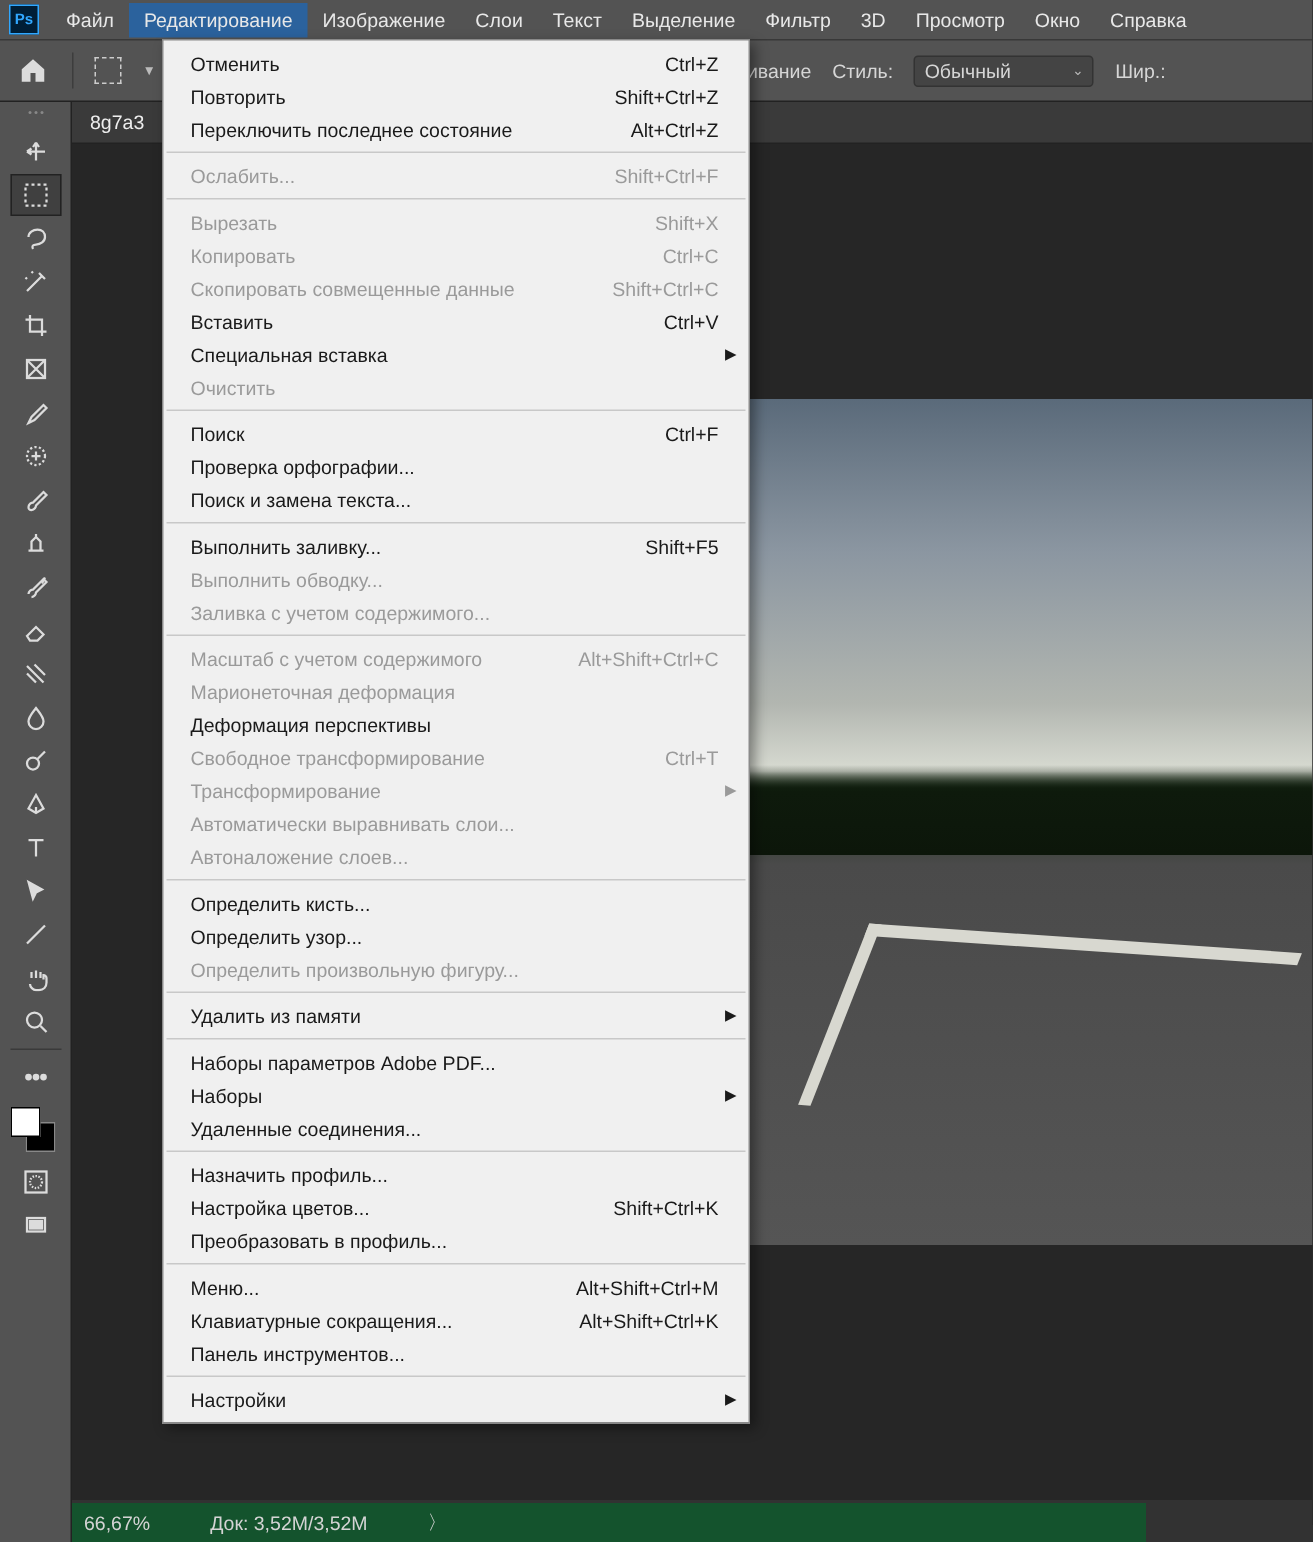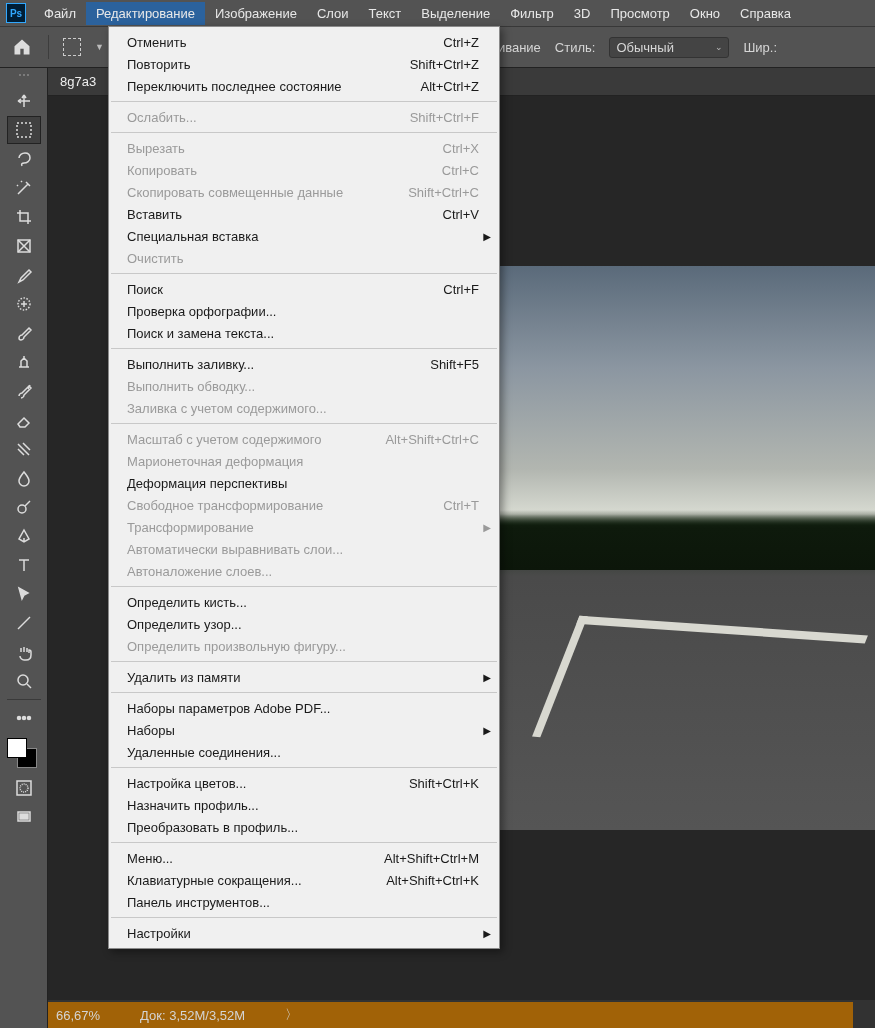--- a/index.html
+++ b/index.html
@@ -23,21 +23,21 @@
 .tool svg{width:18px;height:18px;stroke:#dcdcdc;fill:none;stroke-width:1.5}
 .sep-h{width:34px;height:1px;background:#3a3a3a;margin:4px 0}
 .swatch{width:30px;height:30px;position:relative;margin:6px 0}
 .swatch .fg{position:absolute;width:20px;height:20px;background:#fff;border:1px solid #000;top:0;left:0;z-index:2}
 .swatch .bg{position:absolute;width:20px;height:20px;background:#000;border:1px solid #888;bottom:0;right:0}
 .tabbar{position:absolute;left:48px;top:0;height:28px;background:#3a3a3a;border-bottom:1px solid #222;display:flex;align-items:center;padding-left:12px;width:827px;color:#eee;font-size:12px}
 .canvas{position:absolute;left:48px;top:28px;width:827px;height:904px;background:#262626;overflow:hidden}
 .img{position:absolute;left:452px;top:170px;width:390px;height:564px;background:linear-gradient(180deg,#5a6a7a 0%,#8b96a1 18%,#b2b6b0 36%,#d8dbd2 44%,#1a3018 46%,#4a4a4a 55%,#555 100%)}
 .trees{position:absolute;top:244px;width:100%;height:60px;background:linear-gradient(180deg,transparent 0%,#0e1a0c 30%,#0c160a 100%)}
 .road-mark{position:absolute;top:360px;left:60px;width:280px;height:120px;border:8px solid #d8d8d0;border-right:none;border-bottom:none;transform:skew(-25deg,8deg) rotate(-4deg)}
-.statusbar{position:absolute;left:48px;bottom:0;height:26px;width:805px;background:#a16207;display:flex;align-items:center;color:#d4d4d4;padding-left:8px;font-size:12px;gap:40px}
+.statusbar{position:absolute;left:48px;bottom:0;height:26px;width:716px;background:#14532d;display:flex;align-items:center;color:#d4d4d4;padding-left:8px;font-size:12px;gap:40px}
 .dropdown{position:absolute;left:108px;top:26px;width:392px;background:#f0f0f0;border:1px solid #8a8a8a;box-shadow:3px 3px 8px rgba(0,0,0,.4);color:#1a1a1a;padding:4px 0;z-index:100}
 .dd-row{display:flex;justify-content:space-between;align-items:center;height:22px;padding:0 20px 0 18px;font-size:13px;position:relative}
 .dd-row.disabled{color:#9a9a9a}
 .dd-sep{height:1px;background:#c8c8c8;margin:4px 2px}
 .dd-arrow{position:absolute;right:8px;font-size:10px}
 .sc{color:inherit;font-size:13px}
 </style>
 </head>
 <body>
 
@@ -253,21 +253,21 @@
       <span class="sc">Alt+Ctrl+Z</span>
     </div>
     <div class="dd-sep"></div>
     <div class="dd-row disabled">
       <span>Ослабить...</span>
       <span class="sc">Shift+Ctrl+F</span>
     </div>
     <div class="dd-sep"></div>
     <div class="dd-row disabled">
       <span>Вырезать</span>
-      <span class="sc">Ctrl+X</span>
+      <span class="sc">Shift+X</span>
     </div>
     <div class="dd-row disabled">
       <span>Копировать</span>
       <span class="sc">Ctrl+C</span>
     </div>
     <div class="dd-row disabled">
       <span>Скопировать совмещенные данные</span>
       <span class="sc">Shift+Ctrl+C</span>
     </div>
     <div class="dd-row">
@@ -367,28 +367,28 @@
       <span>Наборы</span>
       <span class="sc"></span>
       <span class="dd-arrow">▶</span>
     </div>
     <div class="dd-row">
       <span>Удаленные соединения...</span>
       <span class="sc"></span>
     </div>
     <div class="dd-sep"></div>
     <div class="dd-row">
+      <span>Назначить профиль...</span>
+      <span class="sc"></span>
+    </div>
+    <div class="dd-row">
       <span>Настройка цветов...</span>
       <span class="sc">Shift+Ctrl+K</span>
     </div>
     <div class="dd-row">
-      <span>Назначить профиль...</span>
-      <span class="sc"></span>
-    </div>
-    <div class="dd-row">
       <span>Преобразовать в профиль...</span>
       <span class="sc"></span>
     </div>
     <div class="dd-sep"></div>
     <div class="dd-row">
       <span>Меню...</span>
       <span class="sc">Alt+Shift+Ctrl+M</span>
     </div>
     <div class="dd-row">
       <span>Клавиатурные сокращения...</span>

